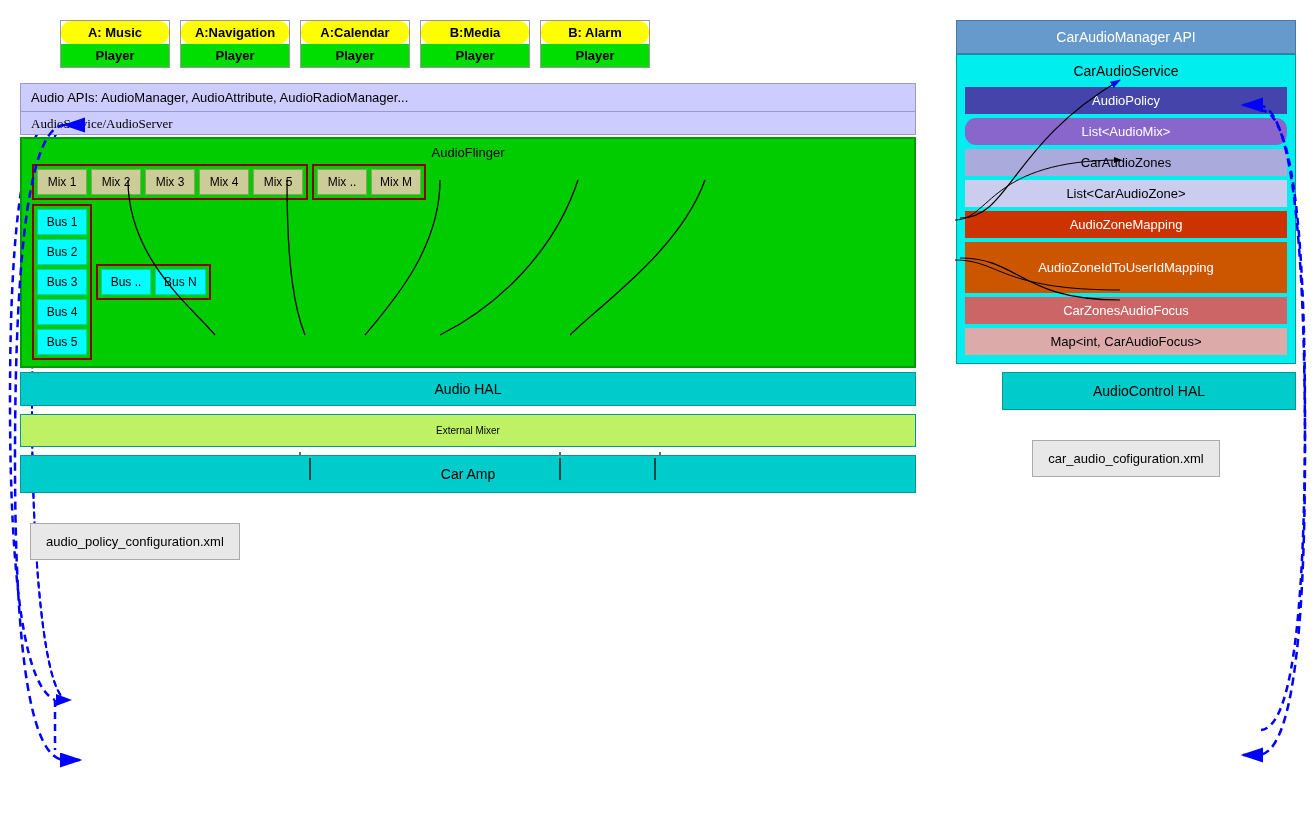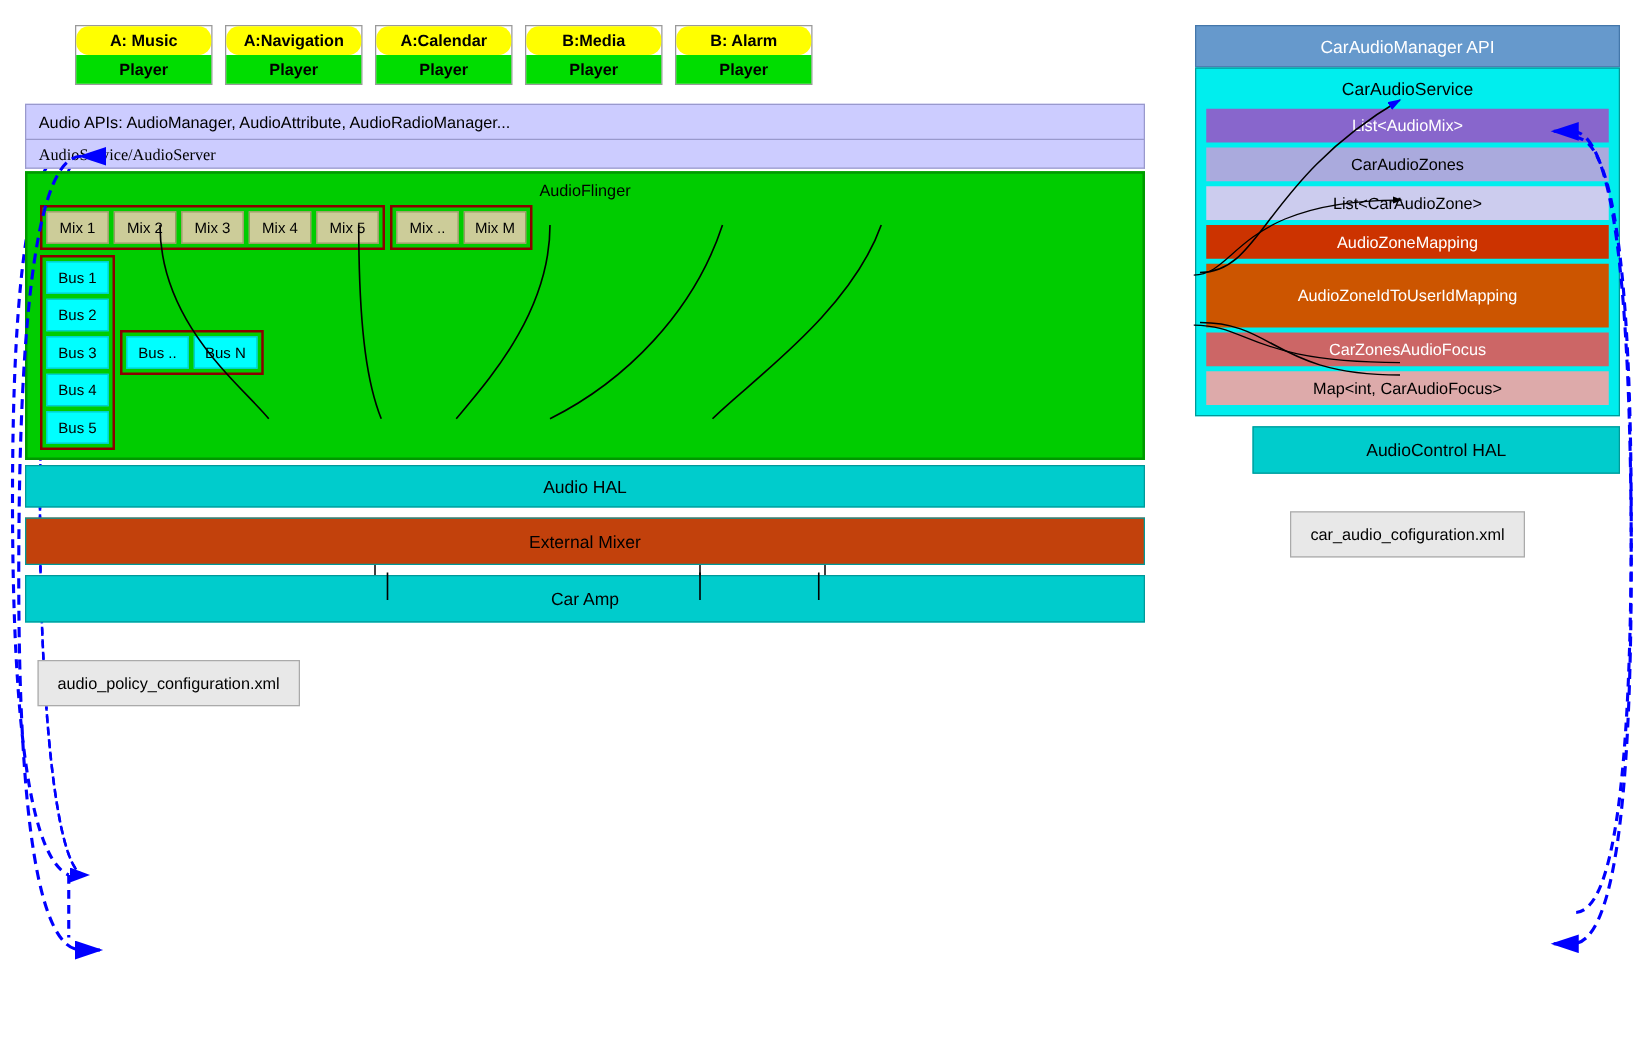--- a/index.html
+++ b/index.html
@@ -87,25 +87,25 @@
       background: #00cccc;
       border: 1px solid #009999;
       padding: 8px;
       text-align: center;
       font-size: 14px;
       margin-top: 4px;
     }
 
     
     .external-mixer {
-      background: #c2410c;
+      background: #bef264;
       border: 1px solid #009999;
       padding: 10px;
       text-align: center;
-      font-size: 14px;
+      font-size: 10px;
       margin-top: 8px;
     }
 
     
     .car-amp {
       background: #00cccc;
       border: 1px solid #009999;
       padding: 10px;
       text-align: center;
       font-size: 14px;
@@ -151,20 +151,21 @@
       text-align: center;
       font-size: 13px;
     }
 
     .list-audiomix-box {
       background: #8866cc;
       color: white;
       padding: 6px;
       text-align: center;
       font-size: 13px;
+      border-radius: 11px;
     }
 
     .car-audio-zones-box {
       background: #aaaadd;
       padding: 6px;
       text-align: center;
       font-size: 13px;
     }
 
     .list-car-audio-zone-box {
@@ -351,20 +352,23 @@
 
     <div class="right-panel">
 
       <div class="car-audio-manager-api">
         <span>CarAudioManager API</span>
       </div>
 
       <div class="car-audio-service-container">
         <div class="car-audio-service-label">CarAudioService</div>
 
+        <div class="audio-policy-box">
+          <span>AudioPolicy</span>
+        </div>
         <div class="list-audiomix-box">
           <span>List&lt;AudioMix&gt;</span>
         </div>
         <div class="car-audio-zones-box">
           <span>CarAudioZones</span>
         </div>
         <div class="list-car-audio-zone-box">
           <span>List&lt;CarAudioZone&gt;</span>
         </div>
         <div class="audio-zone-mapping-box">

